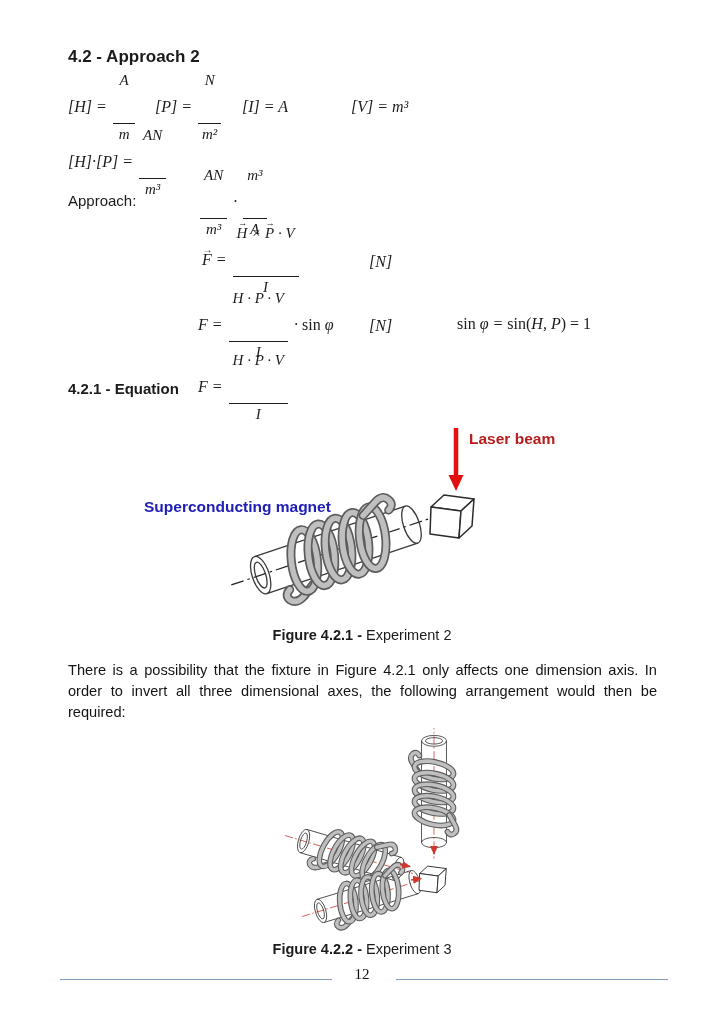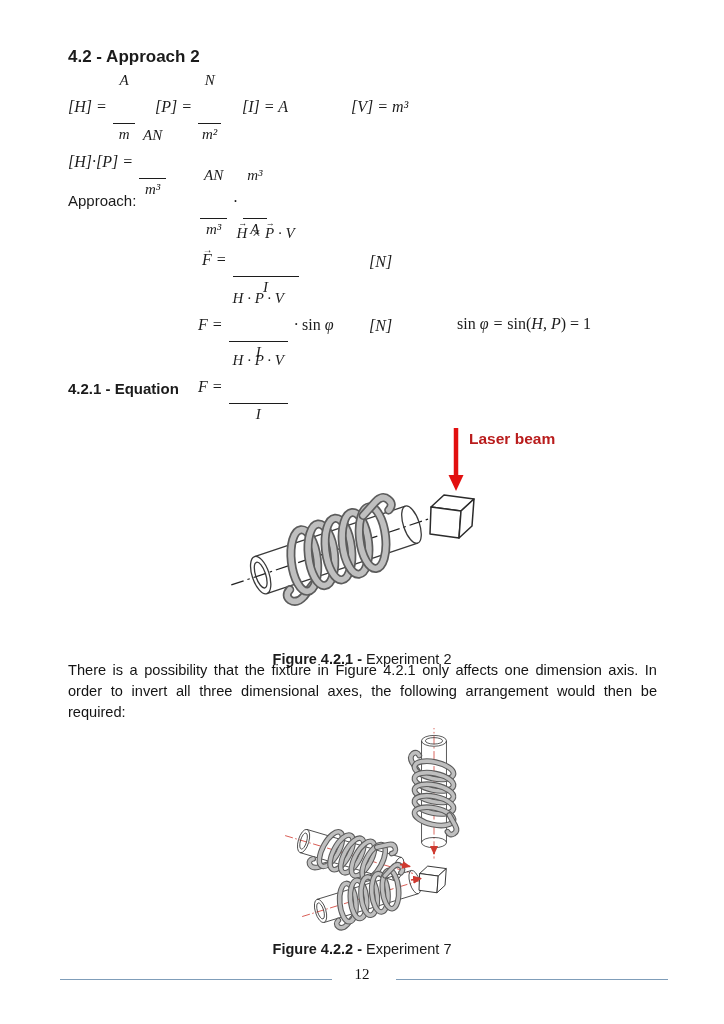--- a/index.html
+++ b/index.html
@@ -172,40 +172,41 @@
     <g color="#222222">
       <use href="#coil" transform="translate(255,157) rotate(-18.5)"></use>
     </g>
     <use href="#cube" transform="translate(430,70)"></use>
     <g>
       <line x1="456" y1="8" x2="456" y2="56" stroke="#e21010" stroke-width="4.5"></line>
       <polygon points="456,71 448.5,55 463.5,55" fill="#e21010"></polygon>
     </g>
   </svg>
   <div class="lbl-laser">Laser beam</div>
-  <div class="cap" style="top:627px;margin-top:24px;">
+  <div class="lbl-magnet">Superconducting magnet</div>
+  <div class="cap" style="top:627px;">
     <b>Figure 4.2.1 - </b><span>Experiment 2</span>
   </div>
 
   <div class="para">There is a possibility that the fixture in Figure 4.2.1 only affects one dimension axis. In order to invert all three dimensional axes, the following arrangement would then be required:</div>
 
   <svg class="fig-svg" style="top:728px;" width="724" height="212" viewBox="0 0 724 212">
     <g color="#cf3a30">
       <use href="#coil" transform="translate(434,9) rotate(90) scale(0.64)"></use>
       <use href="#coil" transform="translate(300,112) rotate(16.5) scale(0.62)"></use>
       <use href="#coil" transform="translate(317,184) rotate(-17) scale(0.62)"></use>
     </g>
     <use href="#cube" transform="translate(419,135) scale(0.62)"></use>
     <g stroke="#cf3a30" stroke-width="1.6">
       <line x1="434" y1="119" x2="434" y2="126" marker-end="url(#arrowR)"></line>
       <line x1="400" y1="136.5" x2="410" y2="138.5" marker-end="url(#arrowR)"></line>
       <line x1="411" y1="152" x2="421" y2="150.5" marker-end="url(#arrowR)"></line>
     </g>
   </svg>
   <div class="cap" style="top:941px;">
-    <b>Figure 4.2.2 - </b><span>Experiment 7</span>
+    <b>Figure 4.2.2 - </b><span>Experiment 3</span>
   </div>
 
   <div class="fline left"></div>
   <div class="fline right"></div>
   <div class="pagenum">12</div>
 
 </div>
 
 </body></html>

